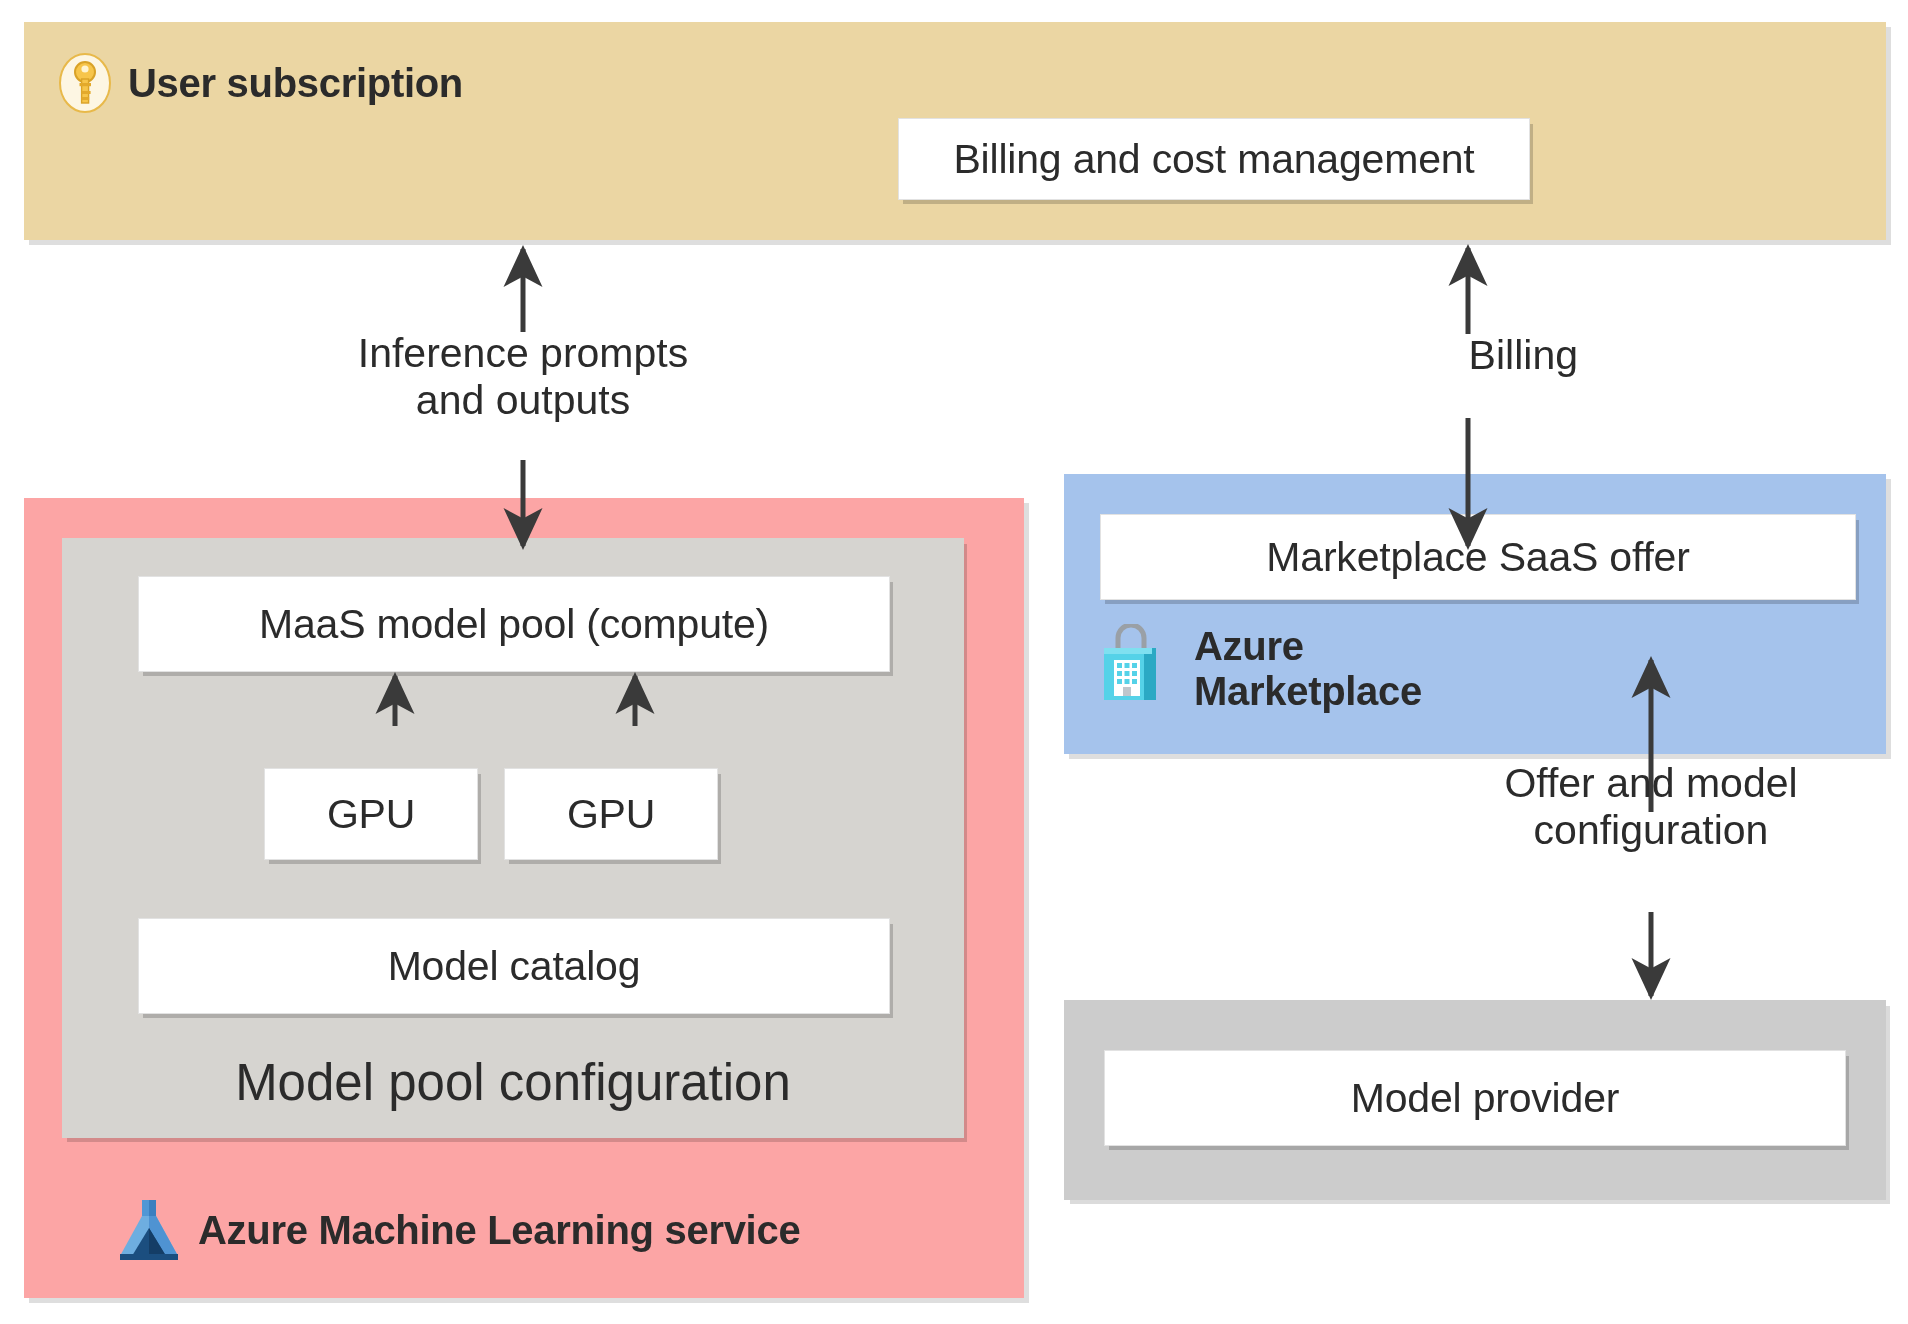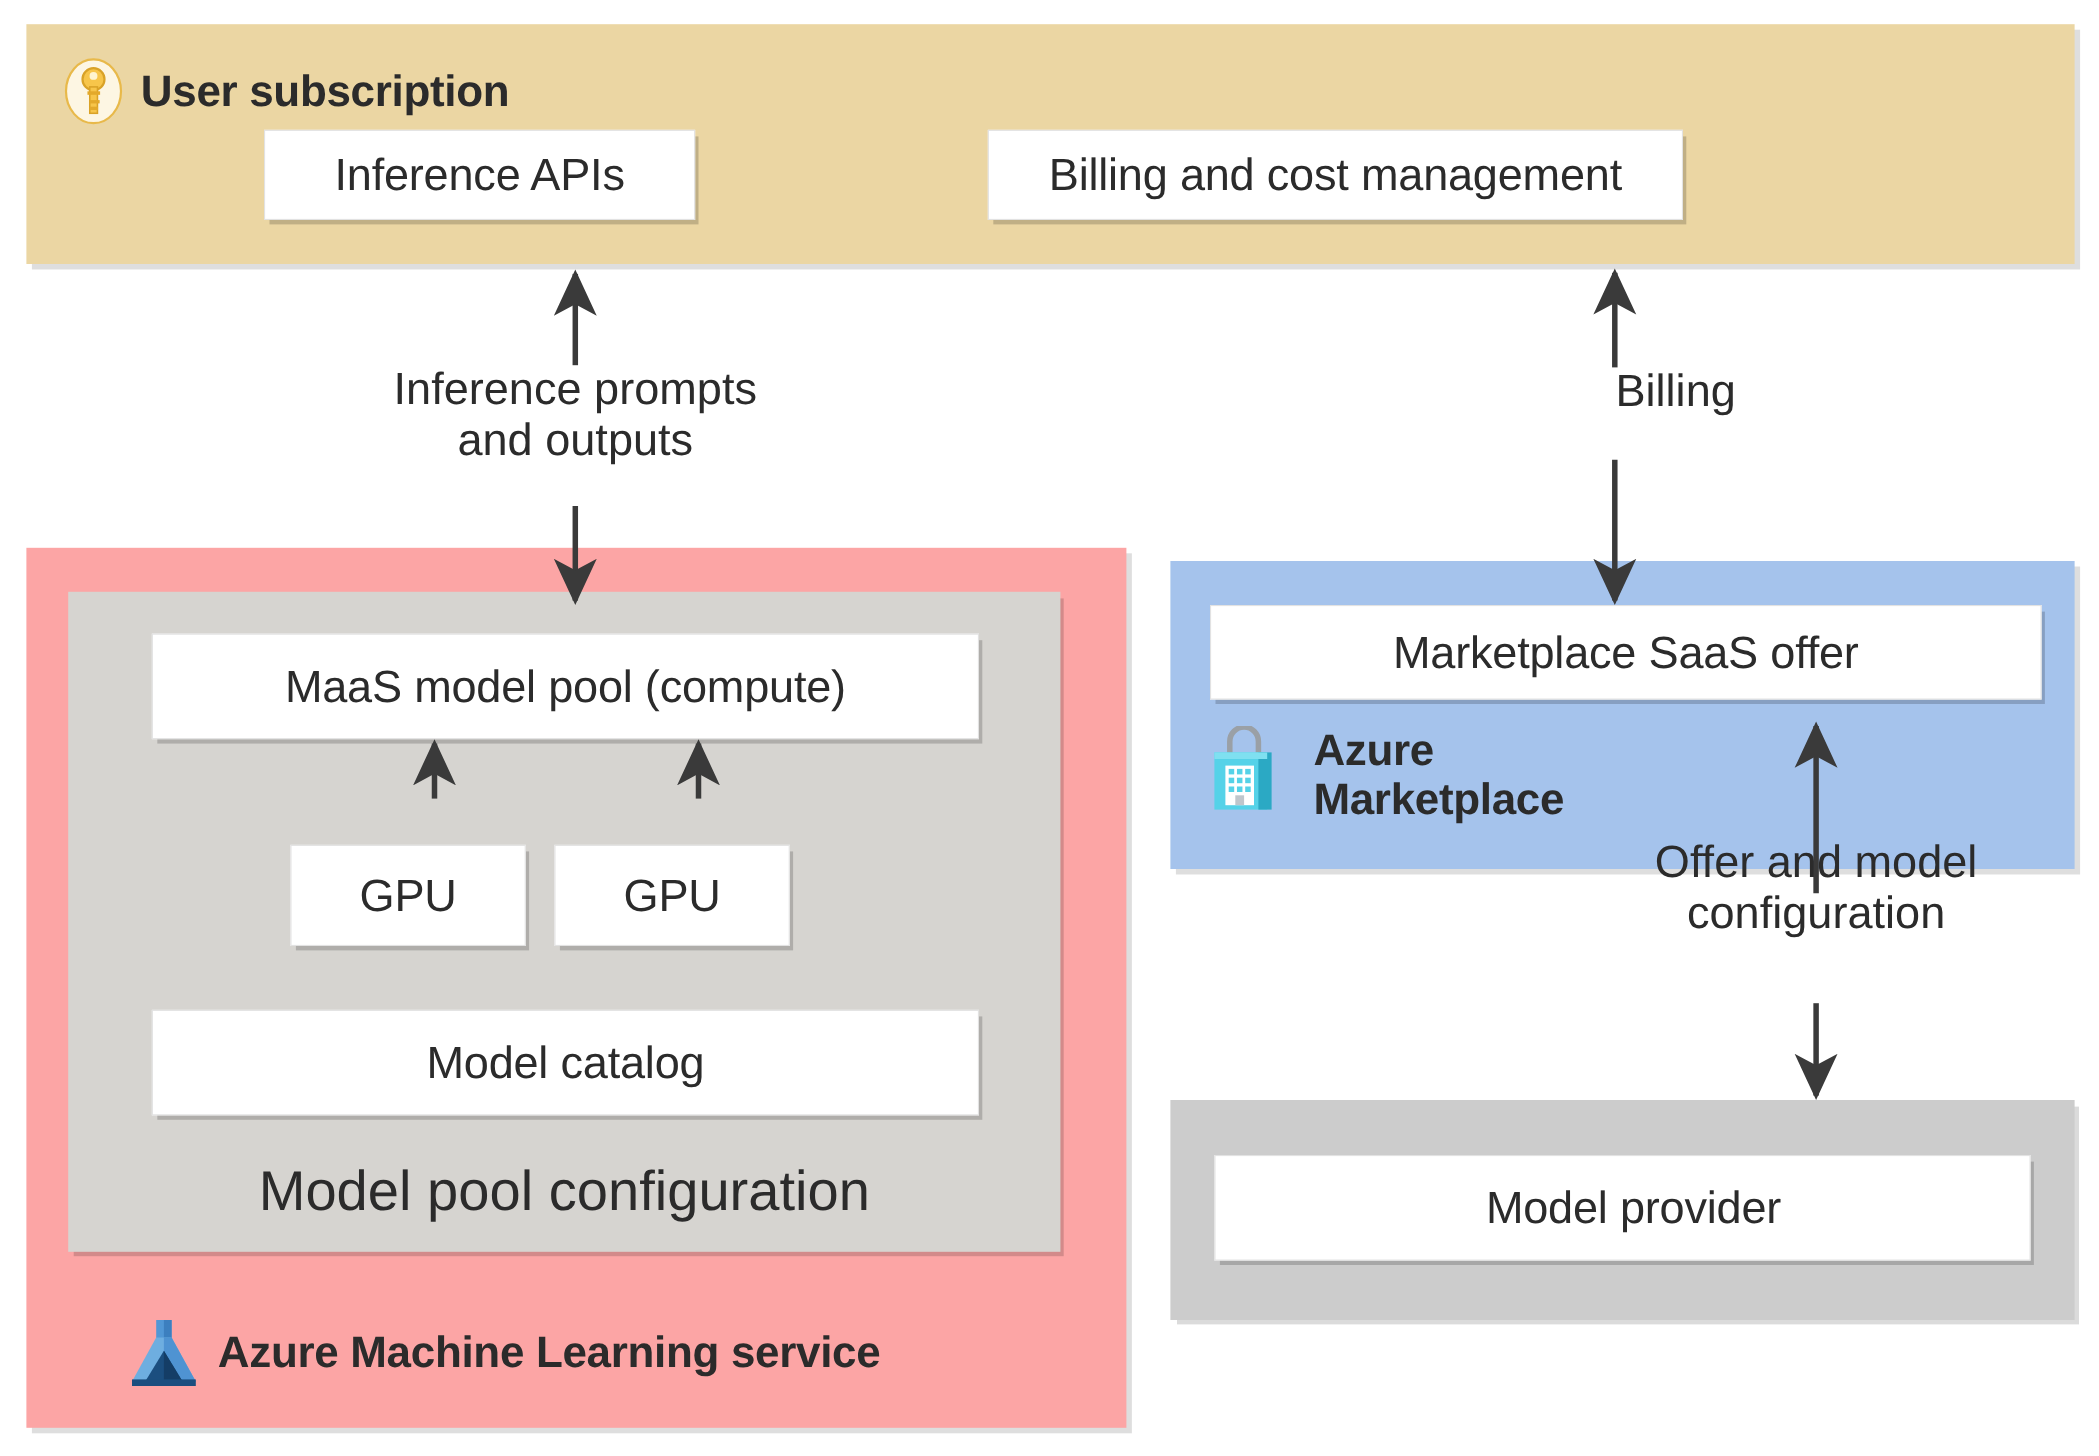--- a/index.html
+++ b/index.html
@@ -101,21 +101,21 @@
     left: 94px;
     bottom: 36px;
     display: flex;
     align-items: center;
     gap: 18px;
   }
 
   
   #marketplace-region {
     left: 1064px;
-    top: 510px;
+    top: 474px;
     width: 822px;
     height: 280px;
     background: #a5c3ec;
   }
   #marketplace-footer {
     position: absolute;
     left: 36px;
     top: 150px;
     display: flex;
     align-items: flex-start;
@@ -169,23 +169,20 @@
           <circle cx="27" cy="17" r="3.6" fill="#FFF4D0"></circle>
           <rect x="23.6" y="27" width="7" height="24" fill="#F7C54A" stroke="#D9A227" stroke-width="1.4"></rect>
           <rect x="21.5" y="31" width="11.5" height="3.2" fill="#E3A92B"></rect>
           <rect x="23.6" y="39" width="9" height="3" fill="#E3A92B"></rect>
           <rect x="23.6" y="45" width="7.5" height="3" fill="#E3A92B"></rect>
         </svg>
       </span>
       <span class="band-title">User subscription</span>
     </div>
 
-    <div class="wbox" style="left:216px; top:96px; width:392px; height:82px;">
-      <span>Inference APIs</span>
-    </div>
 
     <div class="wbox" style="left:874px; top:96px; width:632px; height:82px;">
       <span>Billing and cost management</span>
     </div>
   </div>
 
   <div class="region shadow" id="aml-region">
 
     <div id="model-pool-config">
 

